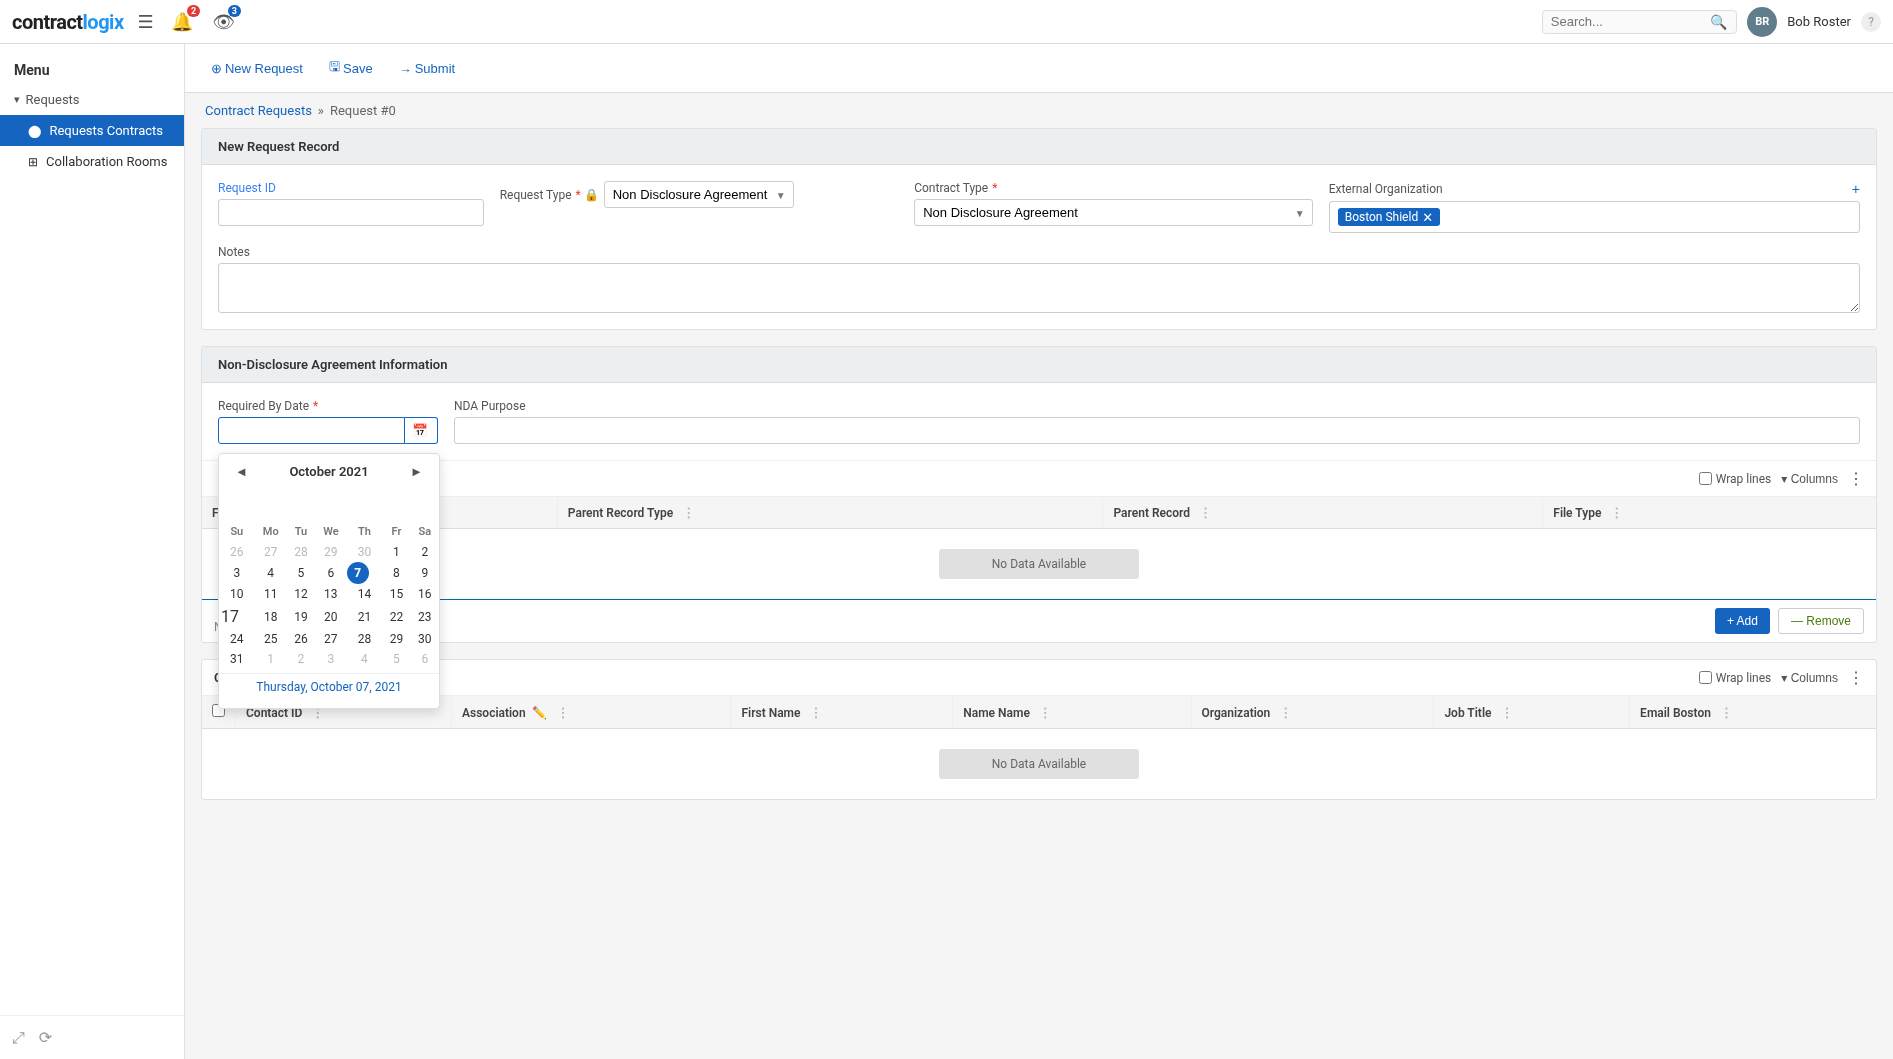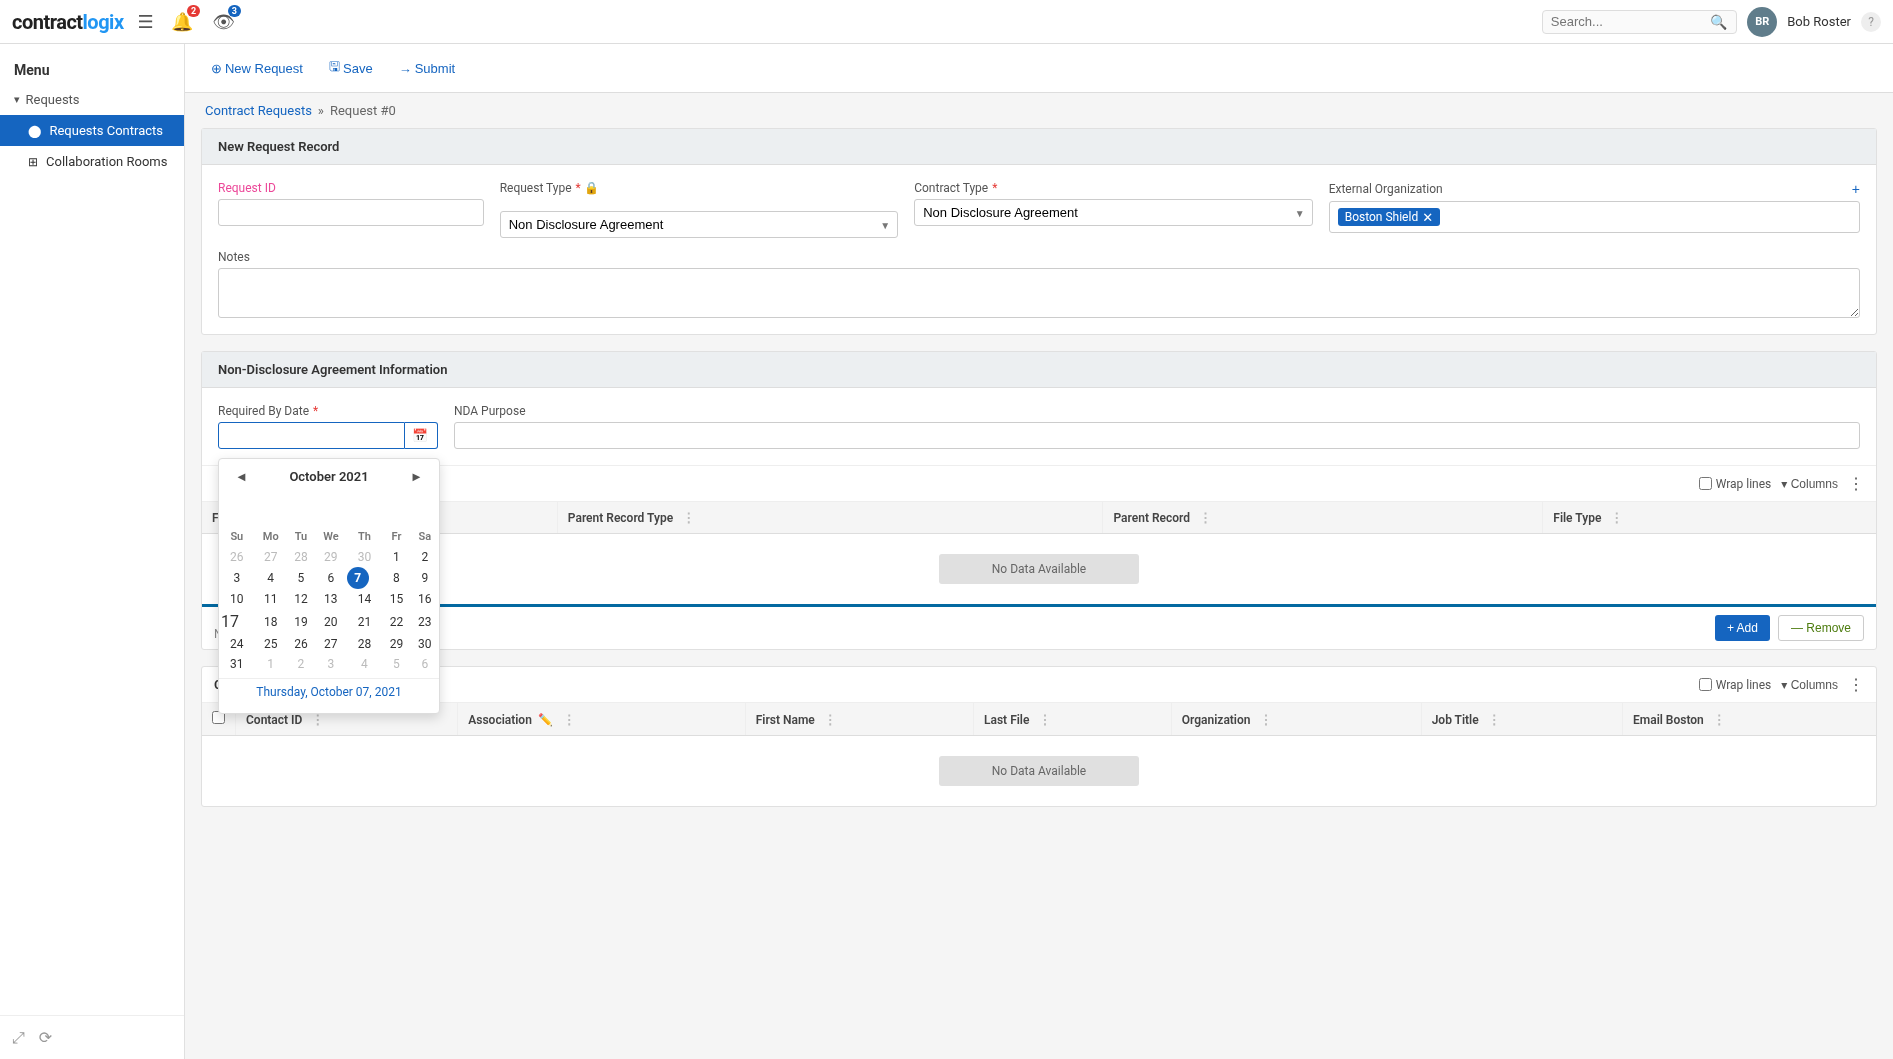--- a/index.html
+++ b/index.html
@@ -77,25 +77,25 @@
       <span>»</span>
       <span>Request #0</span>
     </div>
 
     <div style="background:#fff;margin:0 16px 16px;border:1px solid #e0e0e0;border-radius:3px;">
       <div style="background:#eceff1;padding:10px 16px;font-weight:600;font-size:13px;color:#333;border-bottom:1px solid #ddd;">New Request Record</div>
       <div style="padding:16px;">
         <div style="display:flex;gap:16px;margin-bottom:12px;align-items:flex-start;">
 
           <div style="display:flex;flex-direction:column;gap:4px;min-width:180px;flex:1;">
-            <label style="font-size:12px;color:#ec4899;">Request ID</label>
+            <label style="font-size:12px;color:#3b82f6;">Request ID</label>
             <input type="text" style="border: 1px solid rgb(204, 204, 204); border-radius: 3px; padding: 5px 8px; font-size: 13px; outline: none; width: 100%;">
           </div>
 
-          <div style="display:flex;flex-direction:column;gap:16px;flex:1.5;min-width:200px;">
+          <div style="display:flex;flex-direction:row;gap:4px;flex:1.5;min-width:200px;">
             <label style="font-size:12px;color:#555;display:flex;align-items:center;gap:4px;">
               <span>Request Type</span>
               <span style="color:#e53935;">*</span>
               <span style="color:#888;font-size:12px;">🔒</span>
             </label>
             <div style="position:relative;">
               <select style="width:100%;border:1px solid #ccc;border-radius:3px;padding:5px 24px 5px 8px;font-size:13px;outline:none;appearance:none;background:#fff;cursor:pointer;">
                 <option>Non Disclosure Agreement</option>
                 <option>Service Agreement</option>
               </select>
@@ -275,21 +275,21 @@
           </thead>
           <tbody>
             <tr>
               <td colspan="4" style="text-align:center;padding:20px;">
                 <div style="text-align:center;padding:8px 20px;color:#666;background:#e0e0e0;border-radius:3px;width:200px;margin:0 auto;font-size:12px;">No Data Available</div>
               </td>
             </tr>
           </tbody>
         </table>
       </div>
-      <div style="display:flex;align-items:flex-end;justify-content:space-between;padding:8px 12px;border-top:3px solid #0369a1;gap:16px;">
+      <div style="display:flex;align-items:flex-end;justify-content:space-between;padding:8px 12px;border-top:1px solid #0369a1;gap:16px;">
         <span style="color:#888;font-size:12px;">No data</span>
         <div style="display:flex;gap:8px;">
           <button style="background:#1565C0;color:#fff;border:none;padding:5px 12px;border-radius:3px;cursor:pointer;font-size:12px;display:flex;align-items:center;gap:4px;">+ Add</button>
           <button style="background:#fff;color:#4d7c0f;border:1px solid #ccc;padding:5px 12px;border-radius:3px;cursor:pointer;font-size:12px;display:flex;align-items:center;gap:4px;">— Remove</button>
         </div>
       </div>
     </div>
 
     <div style="background:#fff;margin:0 16px 16px;border:1px solid #e0e0e0;border-radius:3px;overflow:hidden;">
       <div style="display:flex;align-items:center;padding:8px 12px;border-bottom:1px solid #eee;gap:10px;">
@@ -317,21 +317,21 @@
               <th style="background:#f5f5f5;border-bottom:1px solid #ddd;border-right:1px solid #eee;padding:8px 10px;text-align:left;font-weight:600;color:#444;white-space:nowrap;">
                 <span>Association</span>
                 <span style="color:#888;font-size:12px;cursor:pointer;margin-left:4px;">✏️</span>
                 <span style="color:#bbb;font-size:13px;cursor:pointer;margin-left:6px;">⋮</span>
               </th>
               <th style="background:#f5f5f5;border-bottom:1px solid #ddd;border-right:1px solid #eee;padding:8px 10px;text-align:left;font-weight:600;color:#444;white-space:nowrap;">
                 <span>First Name</span>
                 <span style="color:#bbb;font-size:13px;cursor:pointer;margin-left:6px;">⋮</span>
               </th>
               <th style="background:#f5f5f5;border-bottom:1px solid #ddd;border-right:1px solid #eee;padding:8px 10px;text-align:left;font-weight:600;color:#444;white-space:nowrap;">
-                <span>Last File</span>
+                <span>Name Name</span>
                 <span style="color:#bbb;font-size:13px;cursor:pointer;margin-left:6px;">⋮</span>
               </th>
               <th style="background:#f5f5f5;border-bottom:1px solid #ddd;border-right:1px solid #eee;padding:8px 10px;text-align:left;font-weight:600;color:#444;white-space:nowrap;">
                 <span>Organization</span>
                 <span style="color:#bbb;font-size:13px;cursor:pointer;margin-left:6px;">⋮</span>
               </th>
               <th style="background:#f5f5f5;border-bottom:1px solid #ddd;border-right:1px solid #eee;padding:8px 10px;text-align:left;font-weight:600;color:#444;white-space:nowrap;">
                 <span>Job Title</span>
                 <span style="color:#bbb;font-size:13px;cursor:pointer;margin-left:6px;">⋮</span>
               </th>

